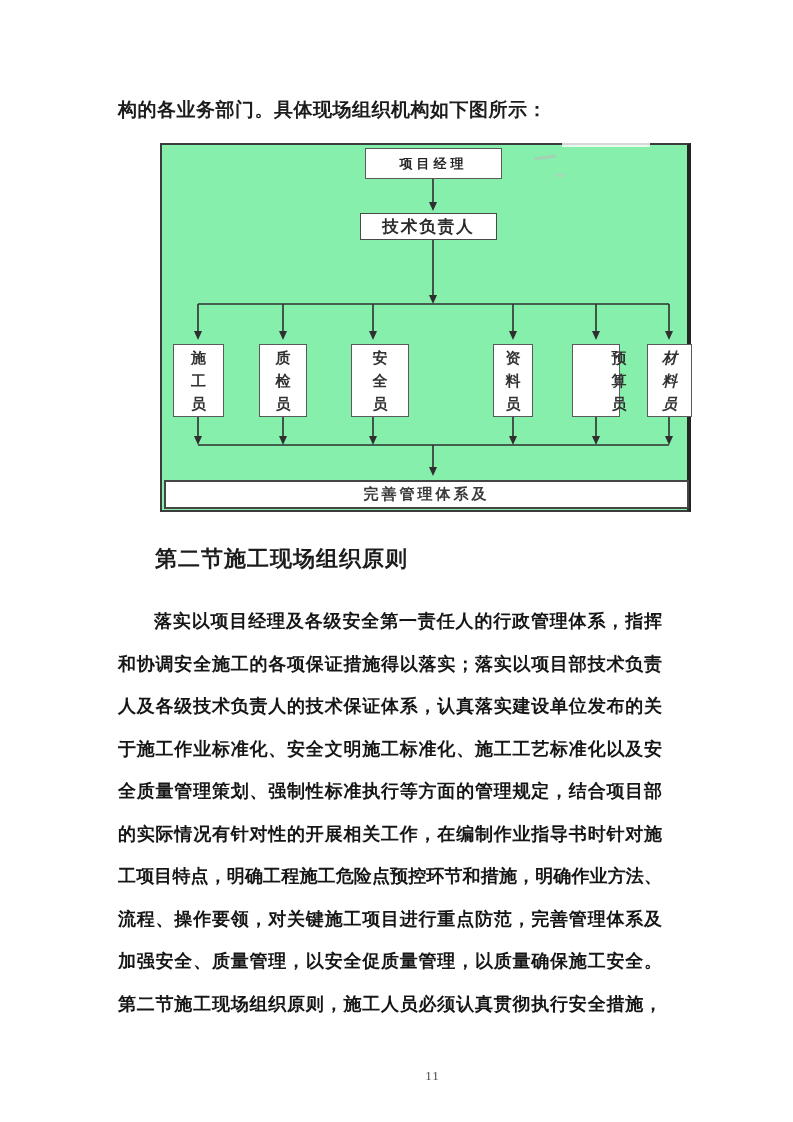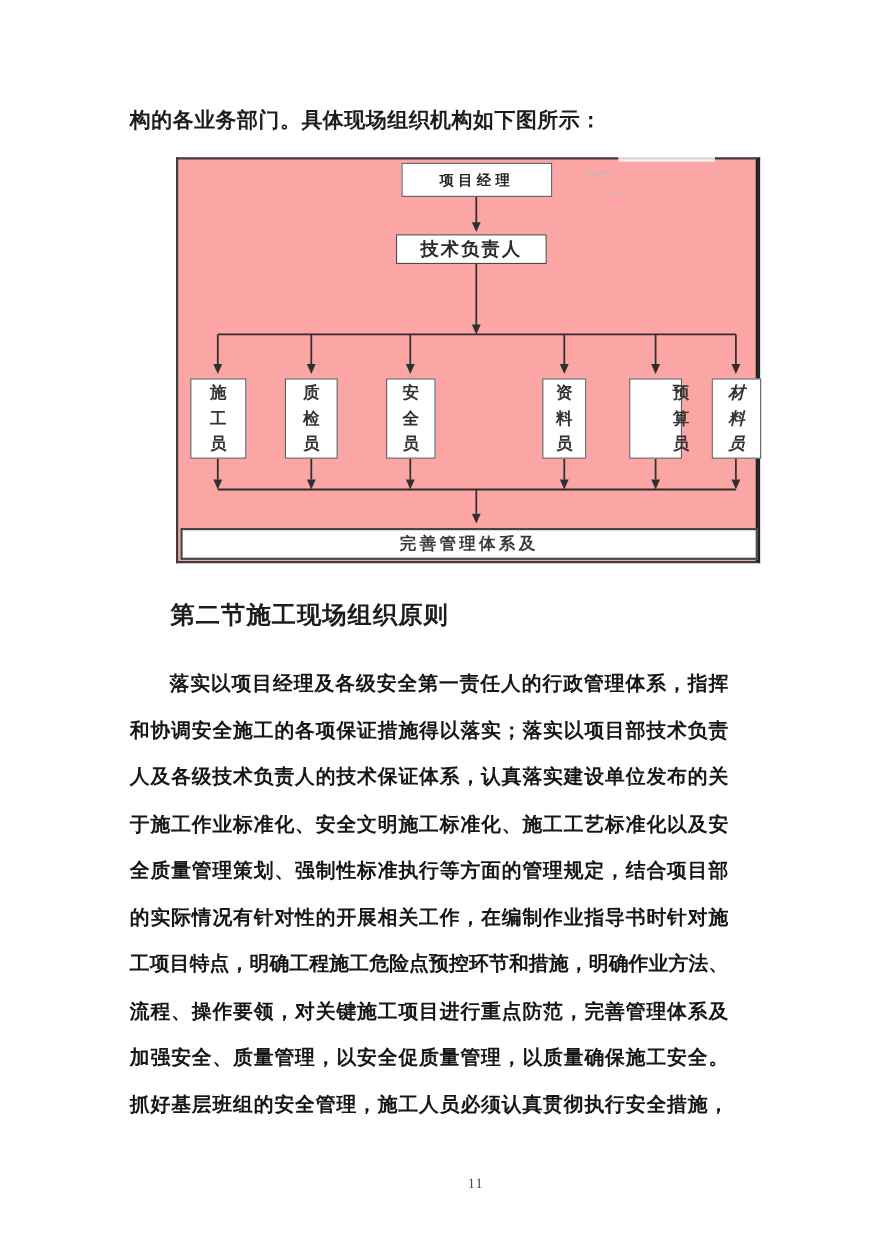--- a/index.html
+++ b/index.html
@@ -11,21 +11,21 @@
   
   .intro {
     position:absolute; left:118px; top:97px; width:600px;
     font-size:19px; line-height:26px; font-weight:600; letter-spacing:0.5px;
     white-space:nowrap;
   }
   
   .chart {
     position:absolute; left:160px; top:143px; width:531px; height:369px;
     border:2px solid #3c3c3c; border-right:4px solid #242424; box-sizing:border-box;
-    background:#fca5a5;
+    background:#86efac;
   }
   .chart svg { position:absolute; left:0; top:0; }
   .cbox {
     position:absolute; box-sizing:border-box; background:#fff;
     display:flex; align-items:center; justify-content:center;
     color:#242424; text-align:center;
   }
   .box-pm {
     left:203px; top:3px; width:137px; height:31px; border:1.5px solid #5a5a5a;
     font-size:13px; font-weight:700; letter-spacing:4px;
@@ -36,21 +36,21 @@
   }
   .member {
     top:199px; height:73px; border:1.5px solid #5a5a5a; align-items:flex-start;
   }
   .vtext {
     width:19px; margin:2px auto 0; word-break:break-all; line-height:23px;
     font-size:15px; font-weight:600; color:#333; 
   }
   .m1 { left:11px;  width:51px; }
   .m2 { left:97px;  width:48px; }
-  .m3 { left:189px; width:45px; }
+  .m3 { left:189px; width:58px; }
   .m4 { left:331px; width:40px; }
   .m5 { left:410px; width:36px;padding-left:46px; }
   .m6 { left:485px; width:45px;font-style:italic; }
   .box-wide {
     left:2px; top:335px; width:525px; height:29px; border:2px solid #454545;
     font-size:15px; font-weight:600; letter-spacing:3px; color:#3a3a3a;
   }
   
   .fade-top { position:absolute; left:400px; top:-3px; width:88px; height:5px;
               background:rgba(255,255,255,0.8); }
@@ -166,18 +166,18 @@
   <div class="bodytext">
     <div class="bl indent">落实以项目经理及各级安全第一责任人的行政管理体系，指挥</div>
     <div class="bl">和协调安全施工的各项保证措施得以落实；落实以项目部技术负责</div>
     <div class="bl">人及各级技术负责人的技术保证体系，认真落实建设单位发布的关</div>
     <div class="bl">于施工作业标准化、安全文明施工标准化、施工工艺标准化以及安</div>
     <div class="bl">全质量管理策划、强制性标准执行等方面的管理规定，结合项目部</div>
     <div class="bl">的实际情况有针对性的开展相关工作，在编制作业指导书时针对施</div>
     <div class="bl">工项目特点，明确工程施工危险点预控环节和措施，明确作业方法、</div>
     <div class="bl">流程、操作要领，对关键施工项目进行重点防范，完善管理体系及</div>
     <div class="bl">加强安全、质量管理，以安全促质量管理，以质量确保施工安全。</div>
-    <div class="bl">抓好基层班组的安全管理，施工人员必须认真贯彻执行安全措施，</div>
+    <div class="bl">第二节施工现场组织原则，施工人员必须认真贯彻执行安全措施，</div>
   </div>
 
   <div class="pageno">11</div>
 
 </div>
 
 </body></html>

